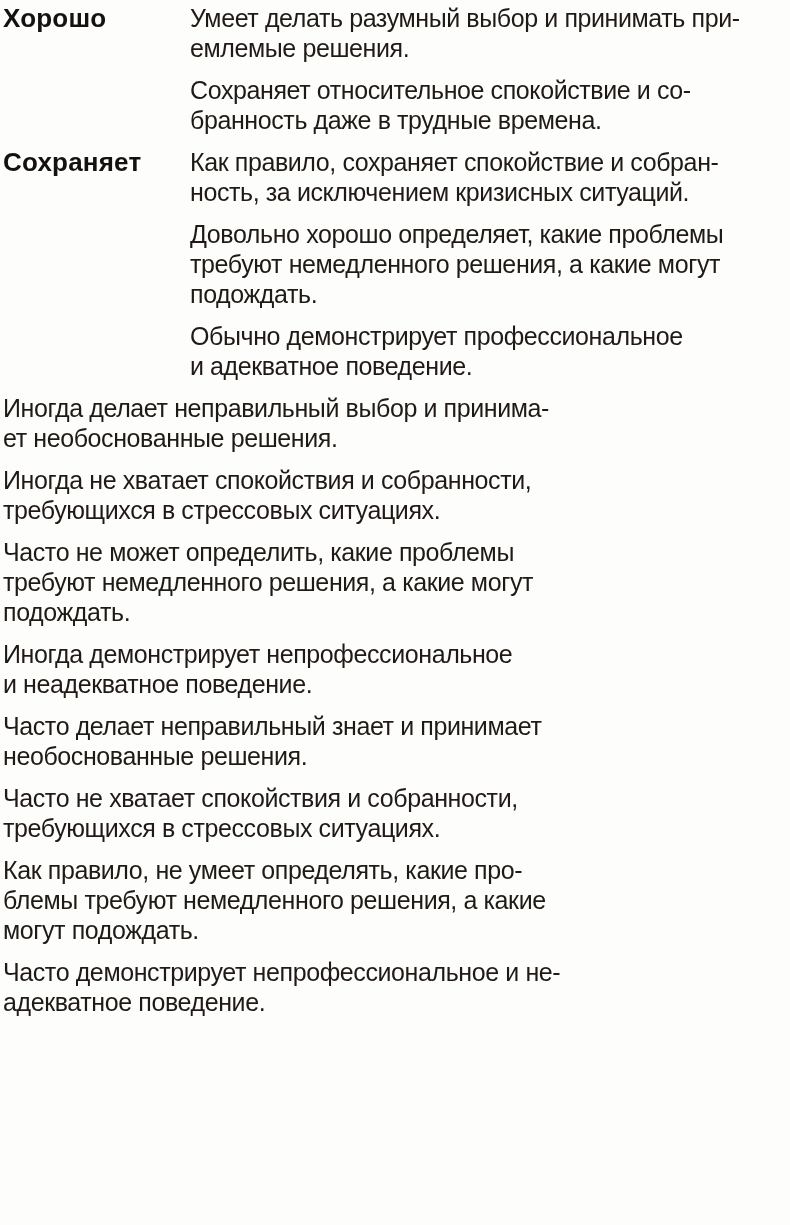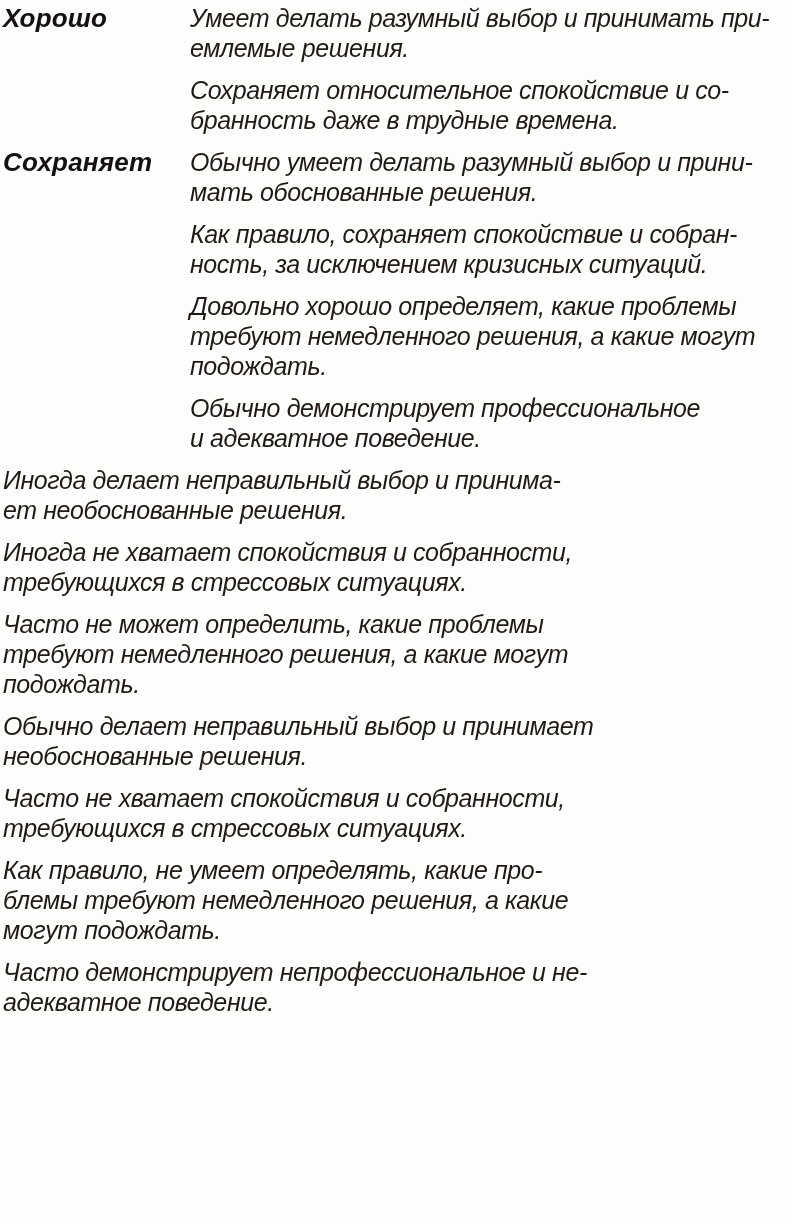--- a/index.html
+++ b/index.html
@@ -12,21 +12,20 @@
     background: #fdfdfb;
     overflow: hidden;
     font-family: "Liberation Sans", sans-serif;
   }
   .page {
     box-sizing: border-box;
     width: 790px;
     height: 1225px;
     padding: 3px 0 11px 3px;
     color: #1b1612;
-    font-style: italic;
   }
   .section {
     display: grid;
     grid-template-columns: 187px 1fr;
     align-items: start;
   }
   .rating-label {
     font-weight: bold;
     font-size: 26px;
     line-height: 30px;
@@ -58,47 +57,47 @@
       <p class="para">Умеет делать разумный выбор и принимать при-
 емлемые решения.</p>
       <p class="para">Сохраняет относительное спокойствие и со-
 бранность даже в трудные времена.</p>
     </div>
   </div>
 
   <div class="section">
     <div class="rating-label">Сохраняет</div>
     <div class="descriptions">
-      <p class="para">Обычно умеет делать разумный выбор и прини-
-мать обоснованные решения.</p>
       <p class="para">Как правило, сохраняет спокойствие и собран-
 ность, за исключением кризисных ситуаций.</p>
       <p class="para">Довольно хорошо определяет, какие проблемы
 требуют немедленного решения, а какие могут
 подождать.</p>
       <p class="para">Обычно демонстрирует профессиональное
 и адекватное поведение.</p>
     </div>
   </div>
 
   <div class="section">
     <div class="descriptions">
       <p class="para">Иногда делает неправильный выбор и принима-
 ет необоснованные решения.</p>
       <p class="para">Иногда не хватает спокойствия и собранности,
 требующихся в стрессовых ситуациях.</p>
       <p class="para">Часто не может определить, какие проблемы
 требуют немедленного решения, а какие могут
 подождать.</p>
+      <p class="para">Иногда демонстрирует непрофессиональное
+и неадекватное поведение.</p>
     </div>
   </div>
 
   <div class="section">
     <div class="descriptions">
-      <p class="para">Обычно делает неправильный выбор и принимает
+      <p class="para">Часто делает неправильный знает и принимает
 необоснованные решения.</p>
       <p class="para">Часто не хватает спокойствия и собранности,
 требующихся в стрессовых ситуациях.</p>
       <p class="para">Как правило, не умеет определять, какие про-
 блемы требуют немедленного решения, а какие
 могут подождать.</p>
       <p class="para">Часто демонстрирует непрофессиональное и не-
 адекватное поведение.</p>
     </div>
   </div>

